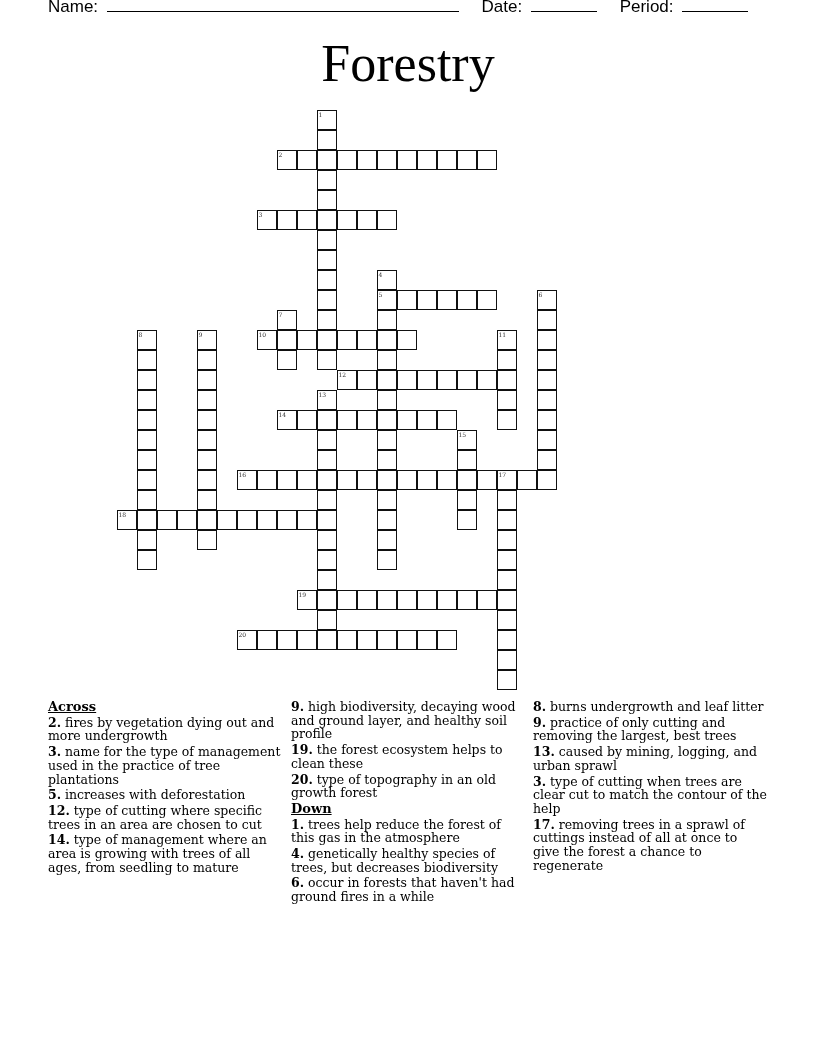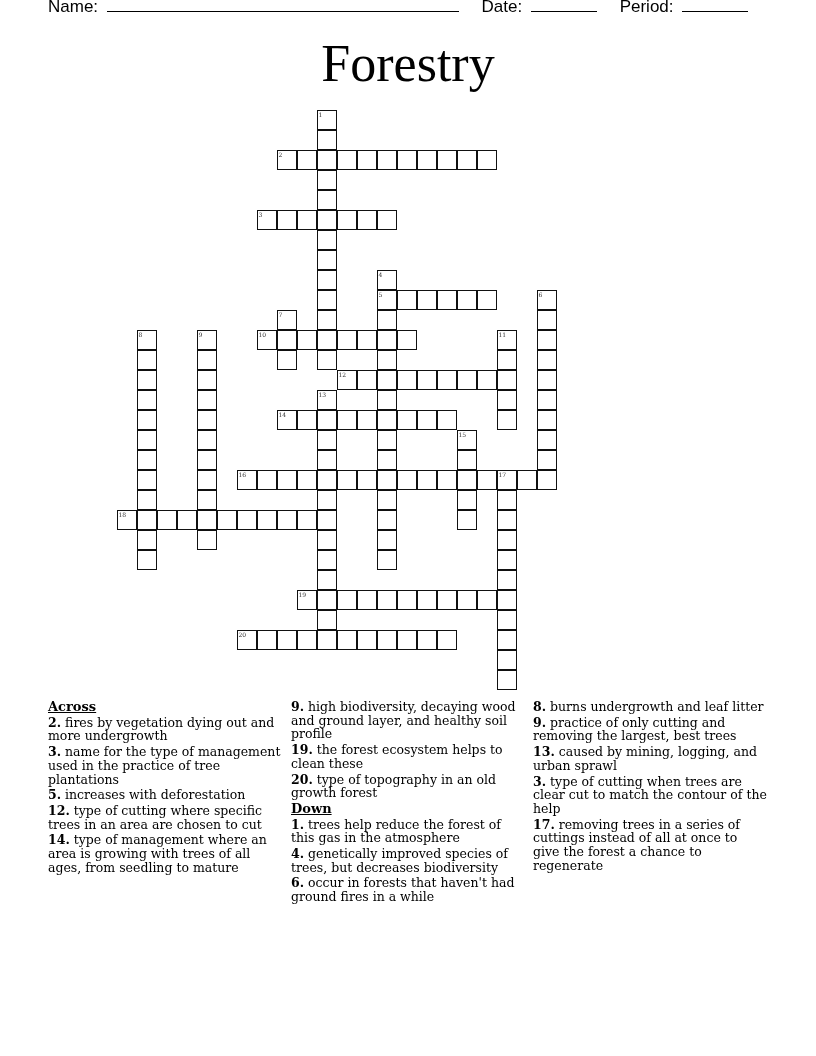--- a/index.html
+++ b/index.html
@@ -260,23 +260,23 @@
   <div class="clue"><b>12.</b> <span>type of cutting where specific trees in an area are chosen to cut</span></div>
   <div class="clue"><b>14.</b> <span>type of management where an area is growing with trees of all ages, from seedling to mature</span></div>
 </div>
 
 <div class="clues" id="col2">
   <div class="clue"><b>9.</b> <span>high biodiversity, decaying wood and ground layer, and healthy soil profile</span></div>
   <div class="clue"><b>19.</b> <span>the forest ecosystem helps to clean these</span></div>
   <div class="clue"><b>20.</b> <span>type of topography in an old growth forest</span></div>
   <div class="clue-head">Down</div>
   <div class="clue"><b>1.</b> <span>trees help reduce the forest of this gas in the atmosphere</span></div>
-  <div class="clue"><b>4.</b> <span>genetically improved species of trees, but decreases biodiversity</span></div>
+  <div class="clue"><b>4.</b> <span>genetically healthy species of trees, but decreases biodiversity</span></div>
   <div class="clue"><b>6.</b> <span>occur in forests that haven't had ground fires in a while</span></div>
 </div>
 
 <div class="clues" id="col3">
   <div class="clue"><b>8.</b> <span>burns undergrowth and leaf litter</span></div>
   <div class="clue"><b>9.</b> <span>practice of only cutting and removing the largest, best trees</span></div>
   <div class="clue"><b>13.</b> <span>caused by mining, logging, and urban sprawl</span></div>
   <div class="clue"><b>3.</b> <span>type of cutting when trees are clear cut to match the contour of the help</span></div>
-  <div class="clue"><b>17.</b> <span>removing trees in a series of cuttings instead of all at once to give the forest a chance to regenerate</span></div>
+  <div class="clue"><b>17.</b> <span>removing trees in a sprawl of cuttings instead of all at once to give the forest a chance to regenerate</span></div>
 </div>
 
 </body></html>

